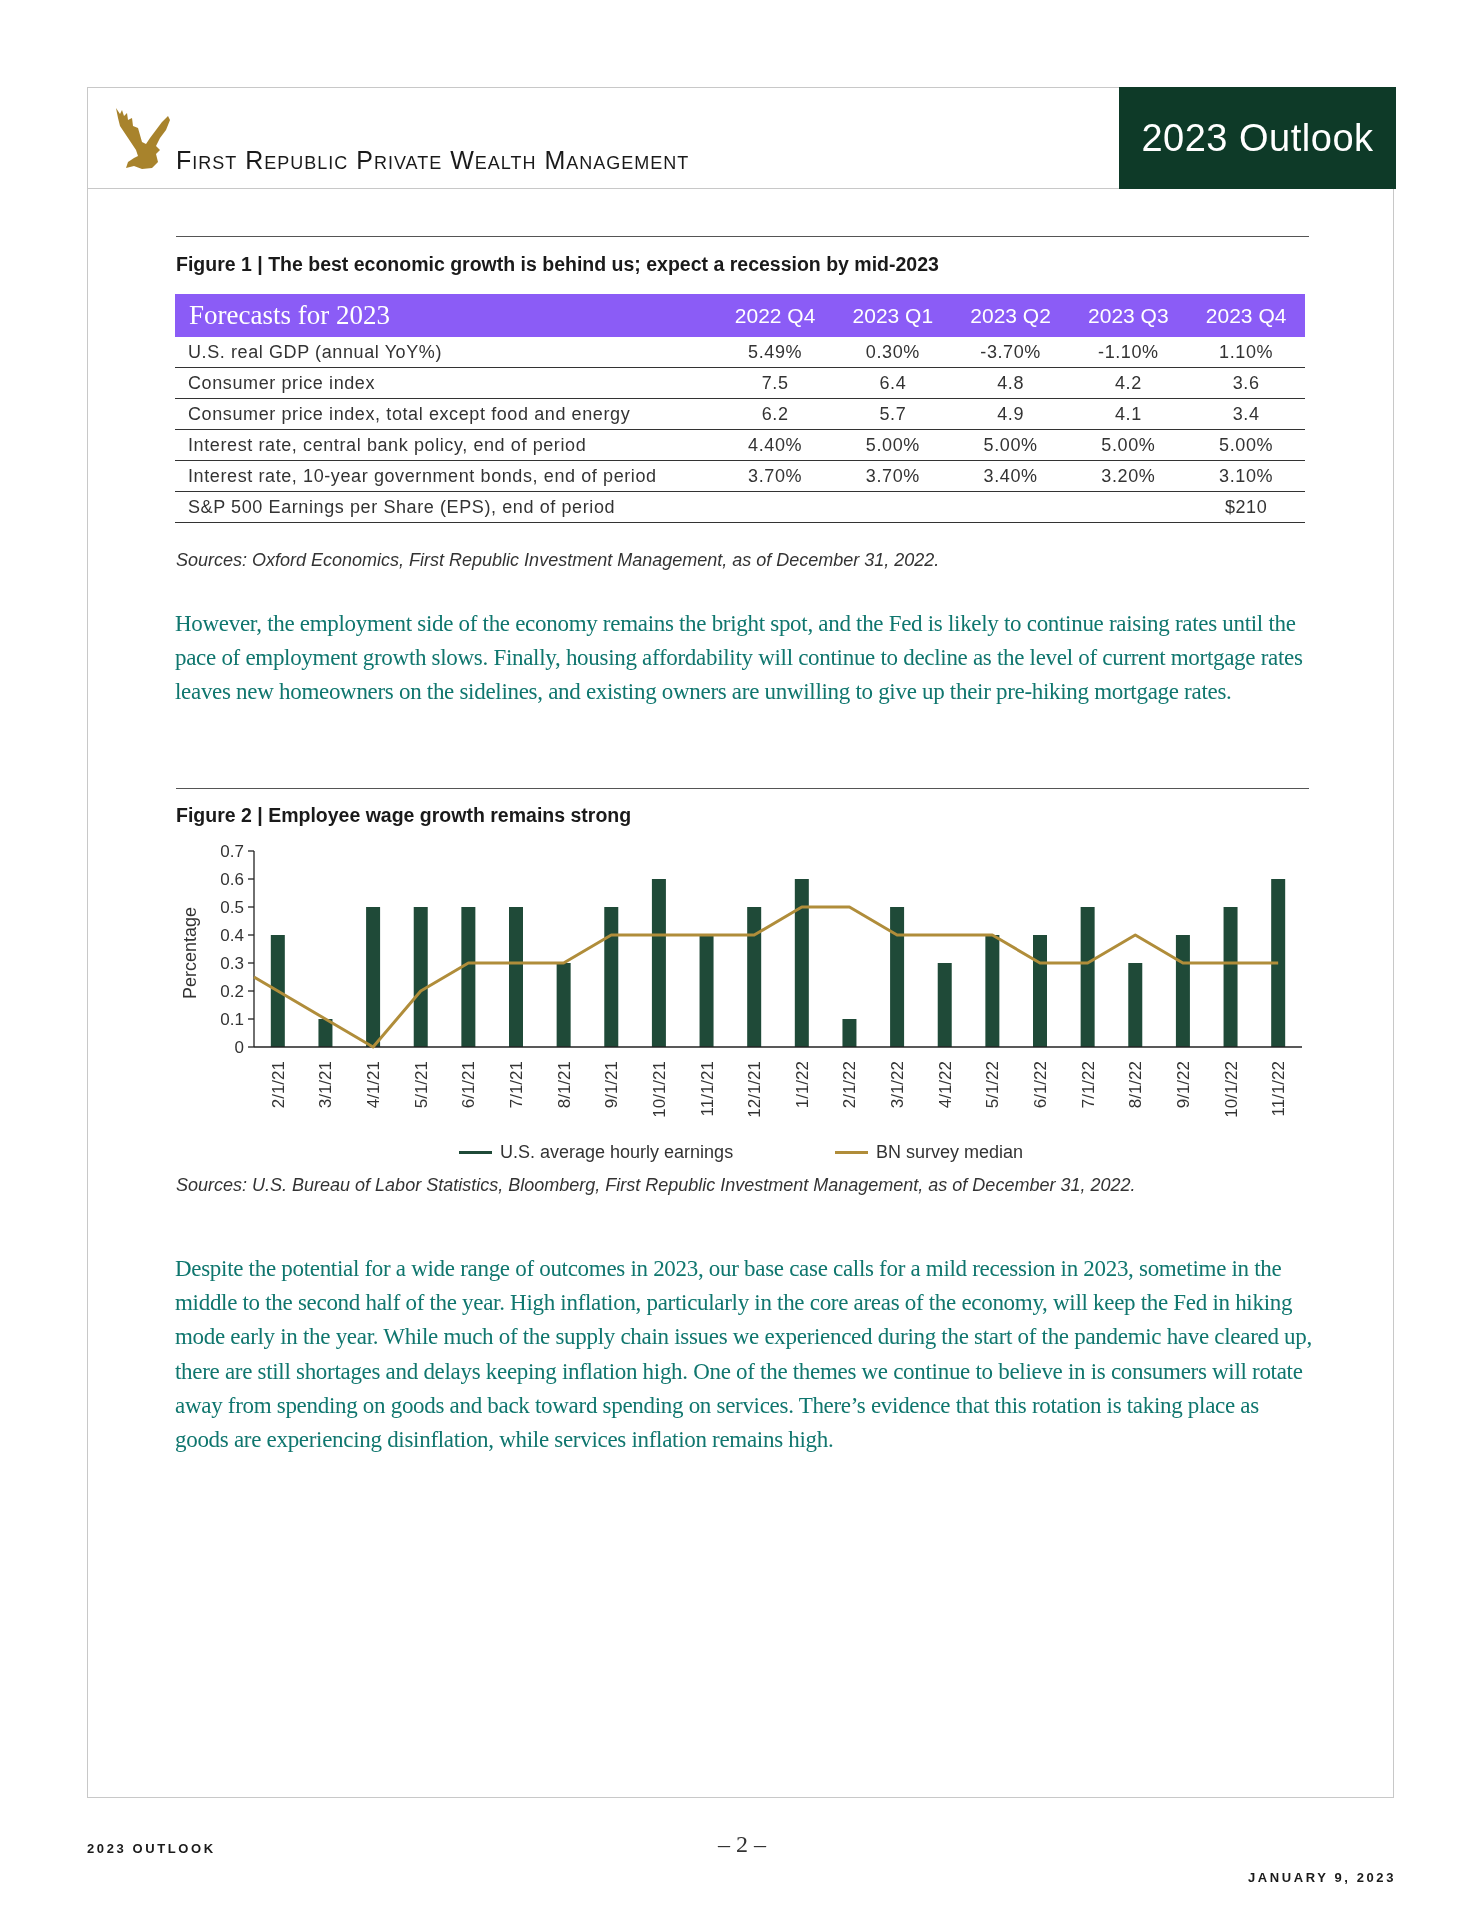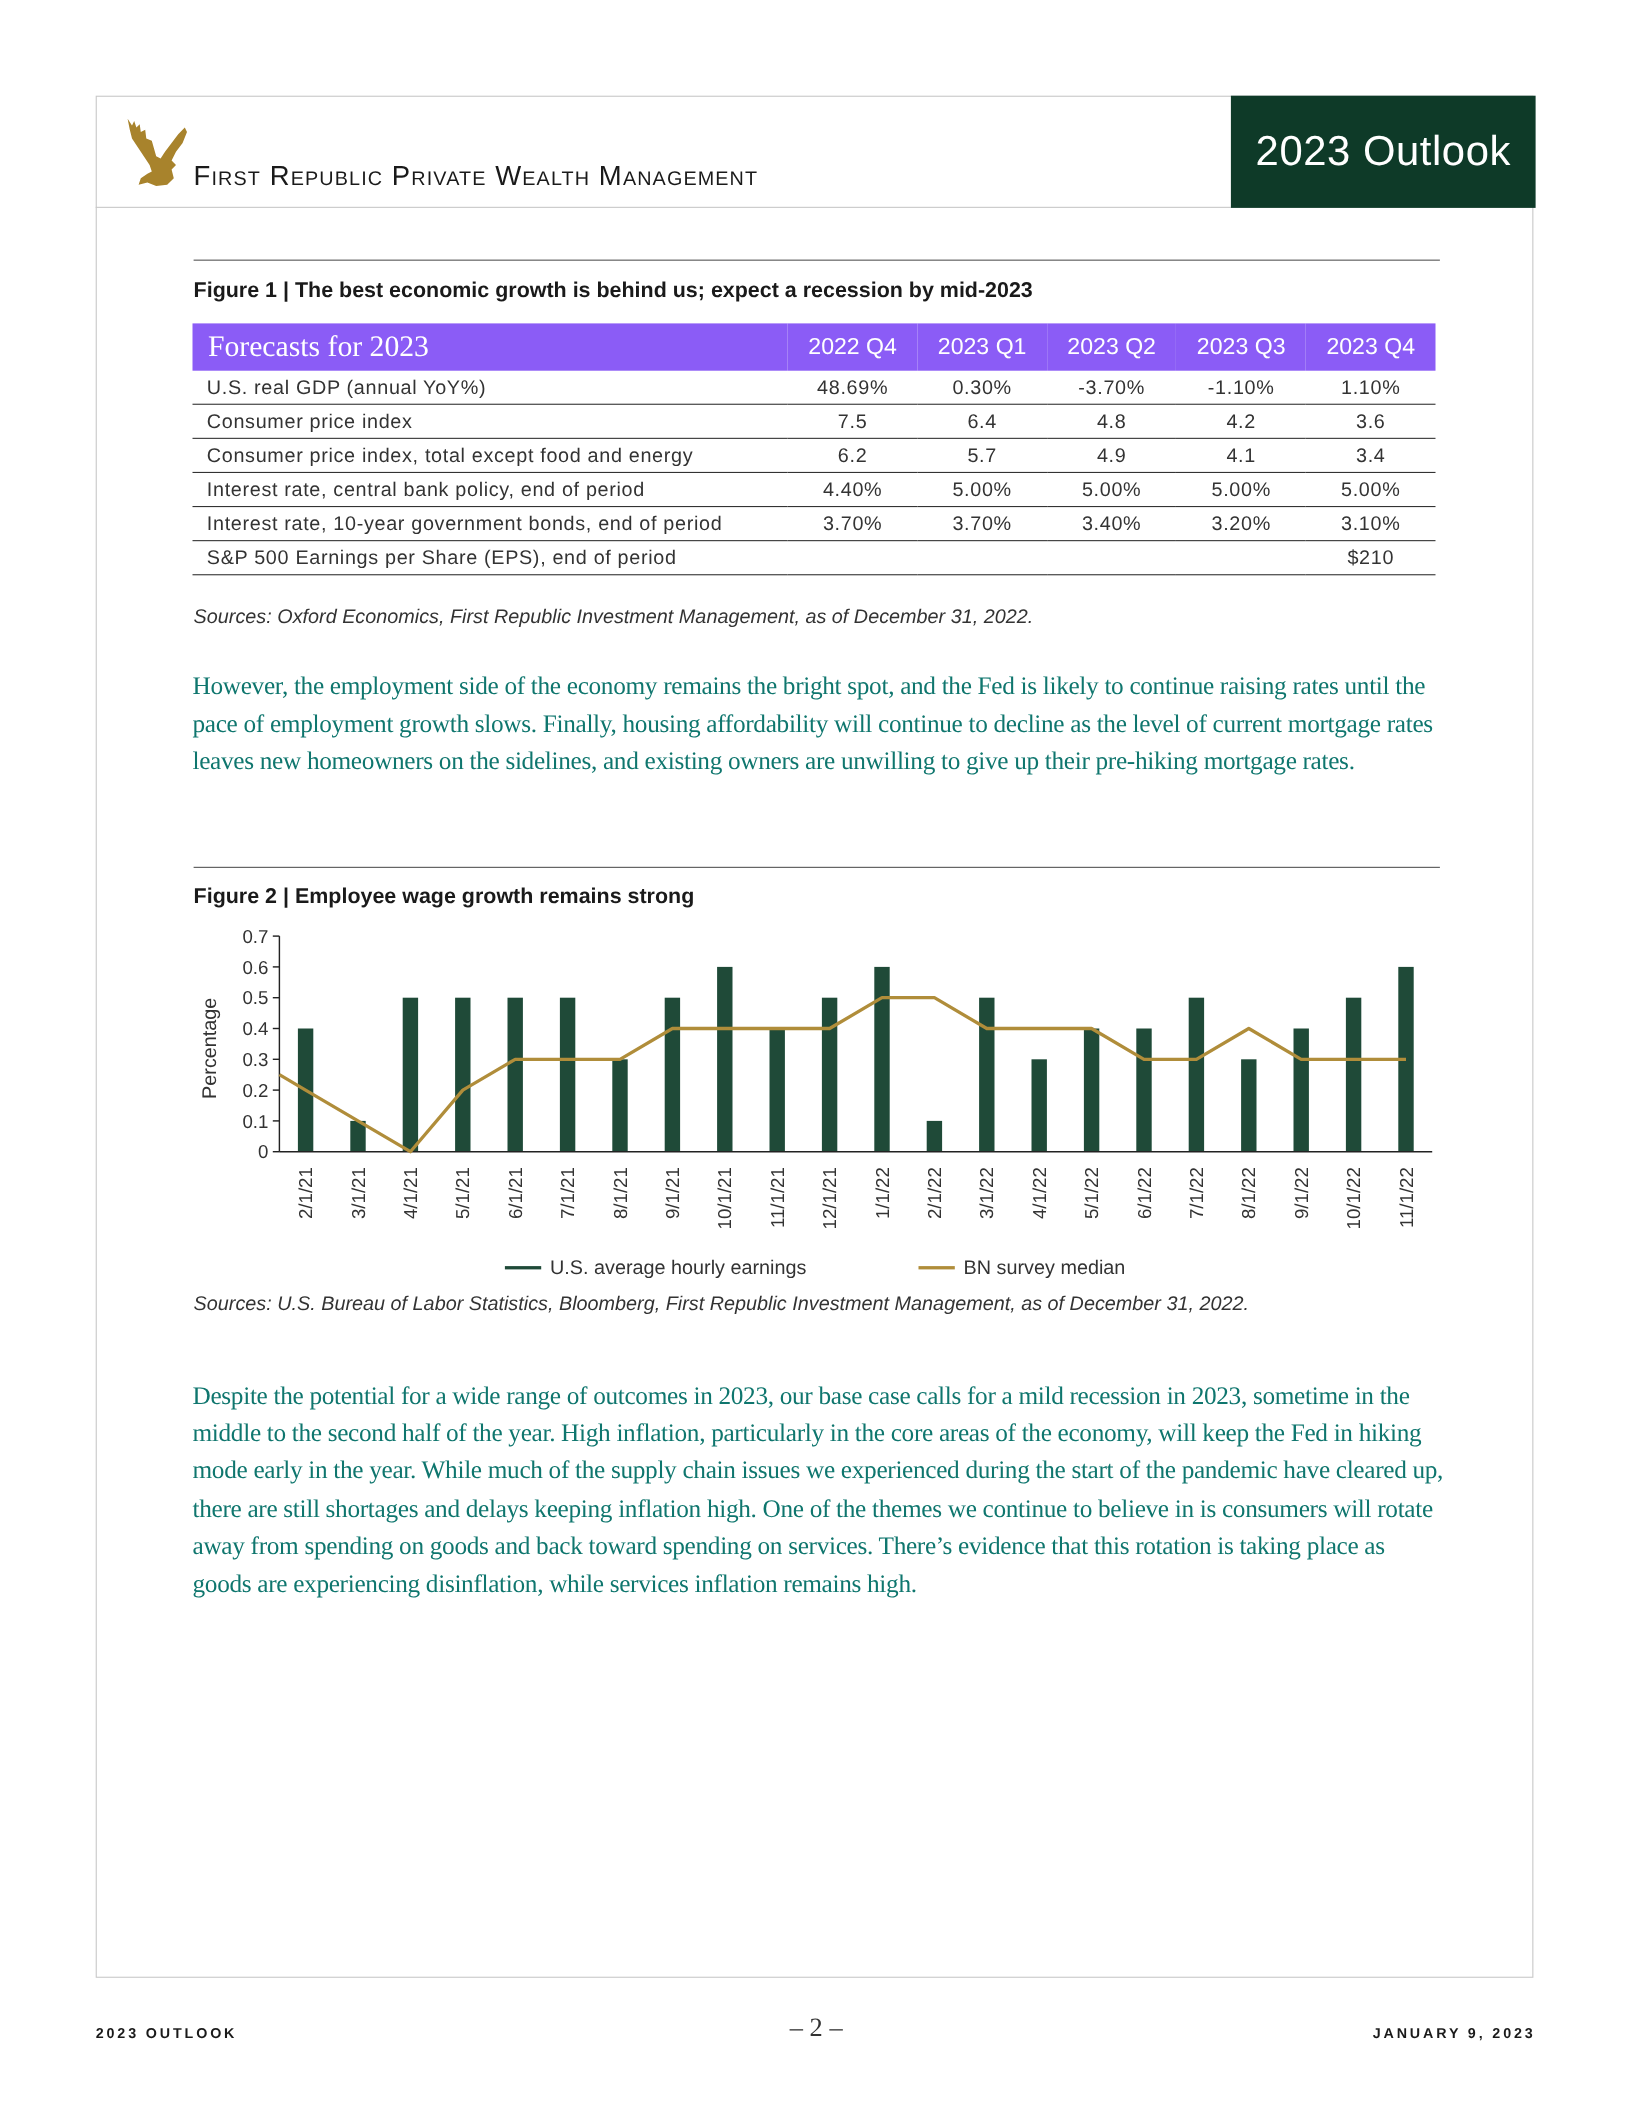--- a/index.html
+++ b/index.html
@@ -23,21 +23,21 @@
   .para { position: absolute; left: 175px; width: 1140px; font-family: "Liberation Serif", serif; font-size: 23px; line-height: 34.2px; color: #0f766e; letter-spacing: -0.3px; }
   .ytick-lbl { font-size: 17px; fill: #333; font-family: "Liberation Sans", sans-serif; }
   .xtick-lbl { font-size: 17px; fill: #333; font-family: "Liberation Sans", sans-serif; }
   .ylabel { font-size: 18px; fill: #333; font-family: "Liberation Sans", sans-serif; }
   .legend { position: absolute; top: 1142px; left: 0; width: 1484px; height: 24px; padding-left: 46px; }
   .legend-item { position: absolute; display: flex; align-items: center; font-size: 18px; color: #333; white-space: nowrap; }
   .legend-swatch { width: 33px; height: 3px; margin-right: 8px; display: inline-block; }
 
   .footer-left, .footer-right { position: absolute; top: 1841px; font-size: 13px; font-weight: bold; letter-spacing: 2.6px; color: #1a1a1a; white-space: nowrap; }
   .footer-left { left: 87px; }
-  .footer-right { right: 88px; }
+  .footer-right { right: 88px; margin-top: 29px; }
   .footer-page { position: absolute; top: 1831px; left: 0; width: 1484px; text-align: center; font-family: "Liberation Serif", serif; font-size: 24px; color: #333; }
 </style>
 </head>
 <body>
 
 <div class="page-box"></div>
 <div class="header-rule"></div>
 
 <div class="logo">
   <svg width="60" height="66" viewBox="0 0 60 66">
@@ -57,21 +57,21 @@
       <th style="width:114px;">2022 Q4</th>
       <th style="width:114px;">2023 Q1</th>
       <th style="width:114px;">2023 Q2</th>
       <th style="width:114px;">2023 Q3</th>
       <th style="width:114px;">2023 Q4</th>
     </tr>
   </thead>
   <tbody>
     <tr>
       <td class="lbl">U.S. real GDP (annual YoY%)</td>
-      <td>48.69%</td>
+      <td>5.49%</td>
       <td>0.30%</td>
       <td>-3.70%</td>
       <td>-1.10%</td>
       <td>1.10%</td>
     </tr>
     <tr>
       <td class="lbl">Consumer price index</td>
       <td>7.5</td>
       <td>6.4</td>
       <td>4.8</td>

